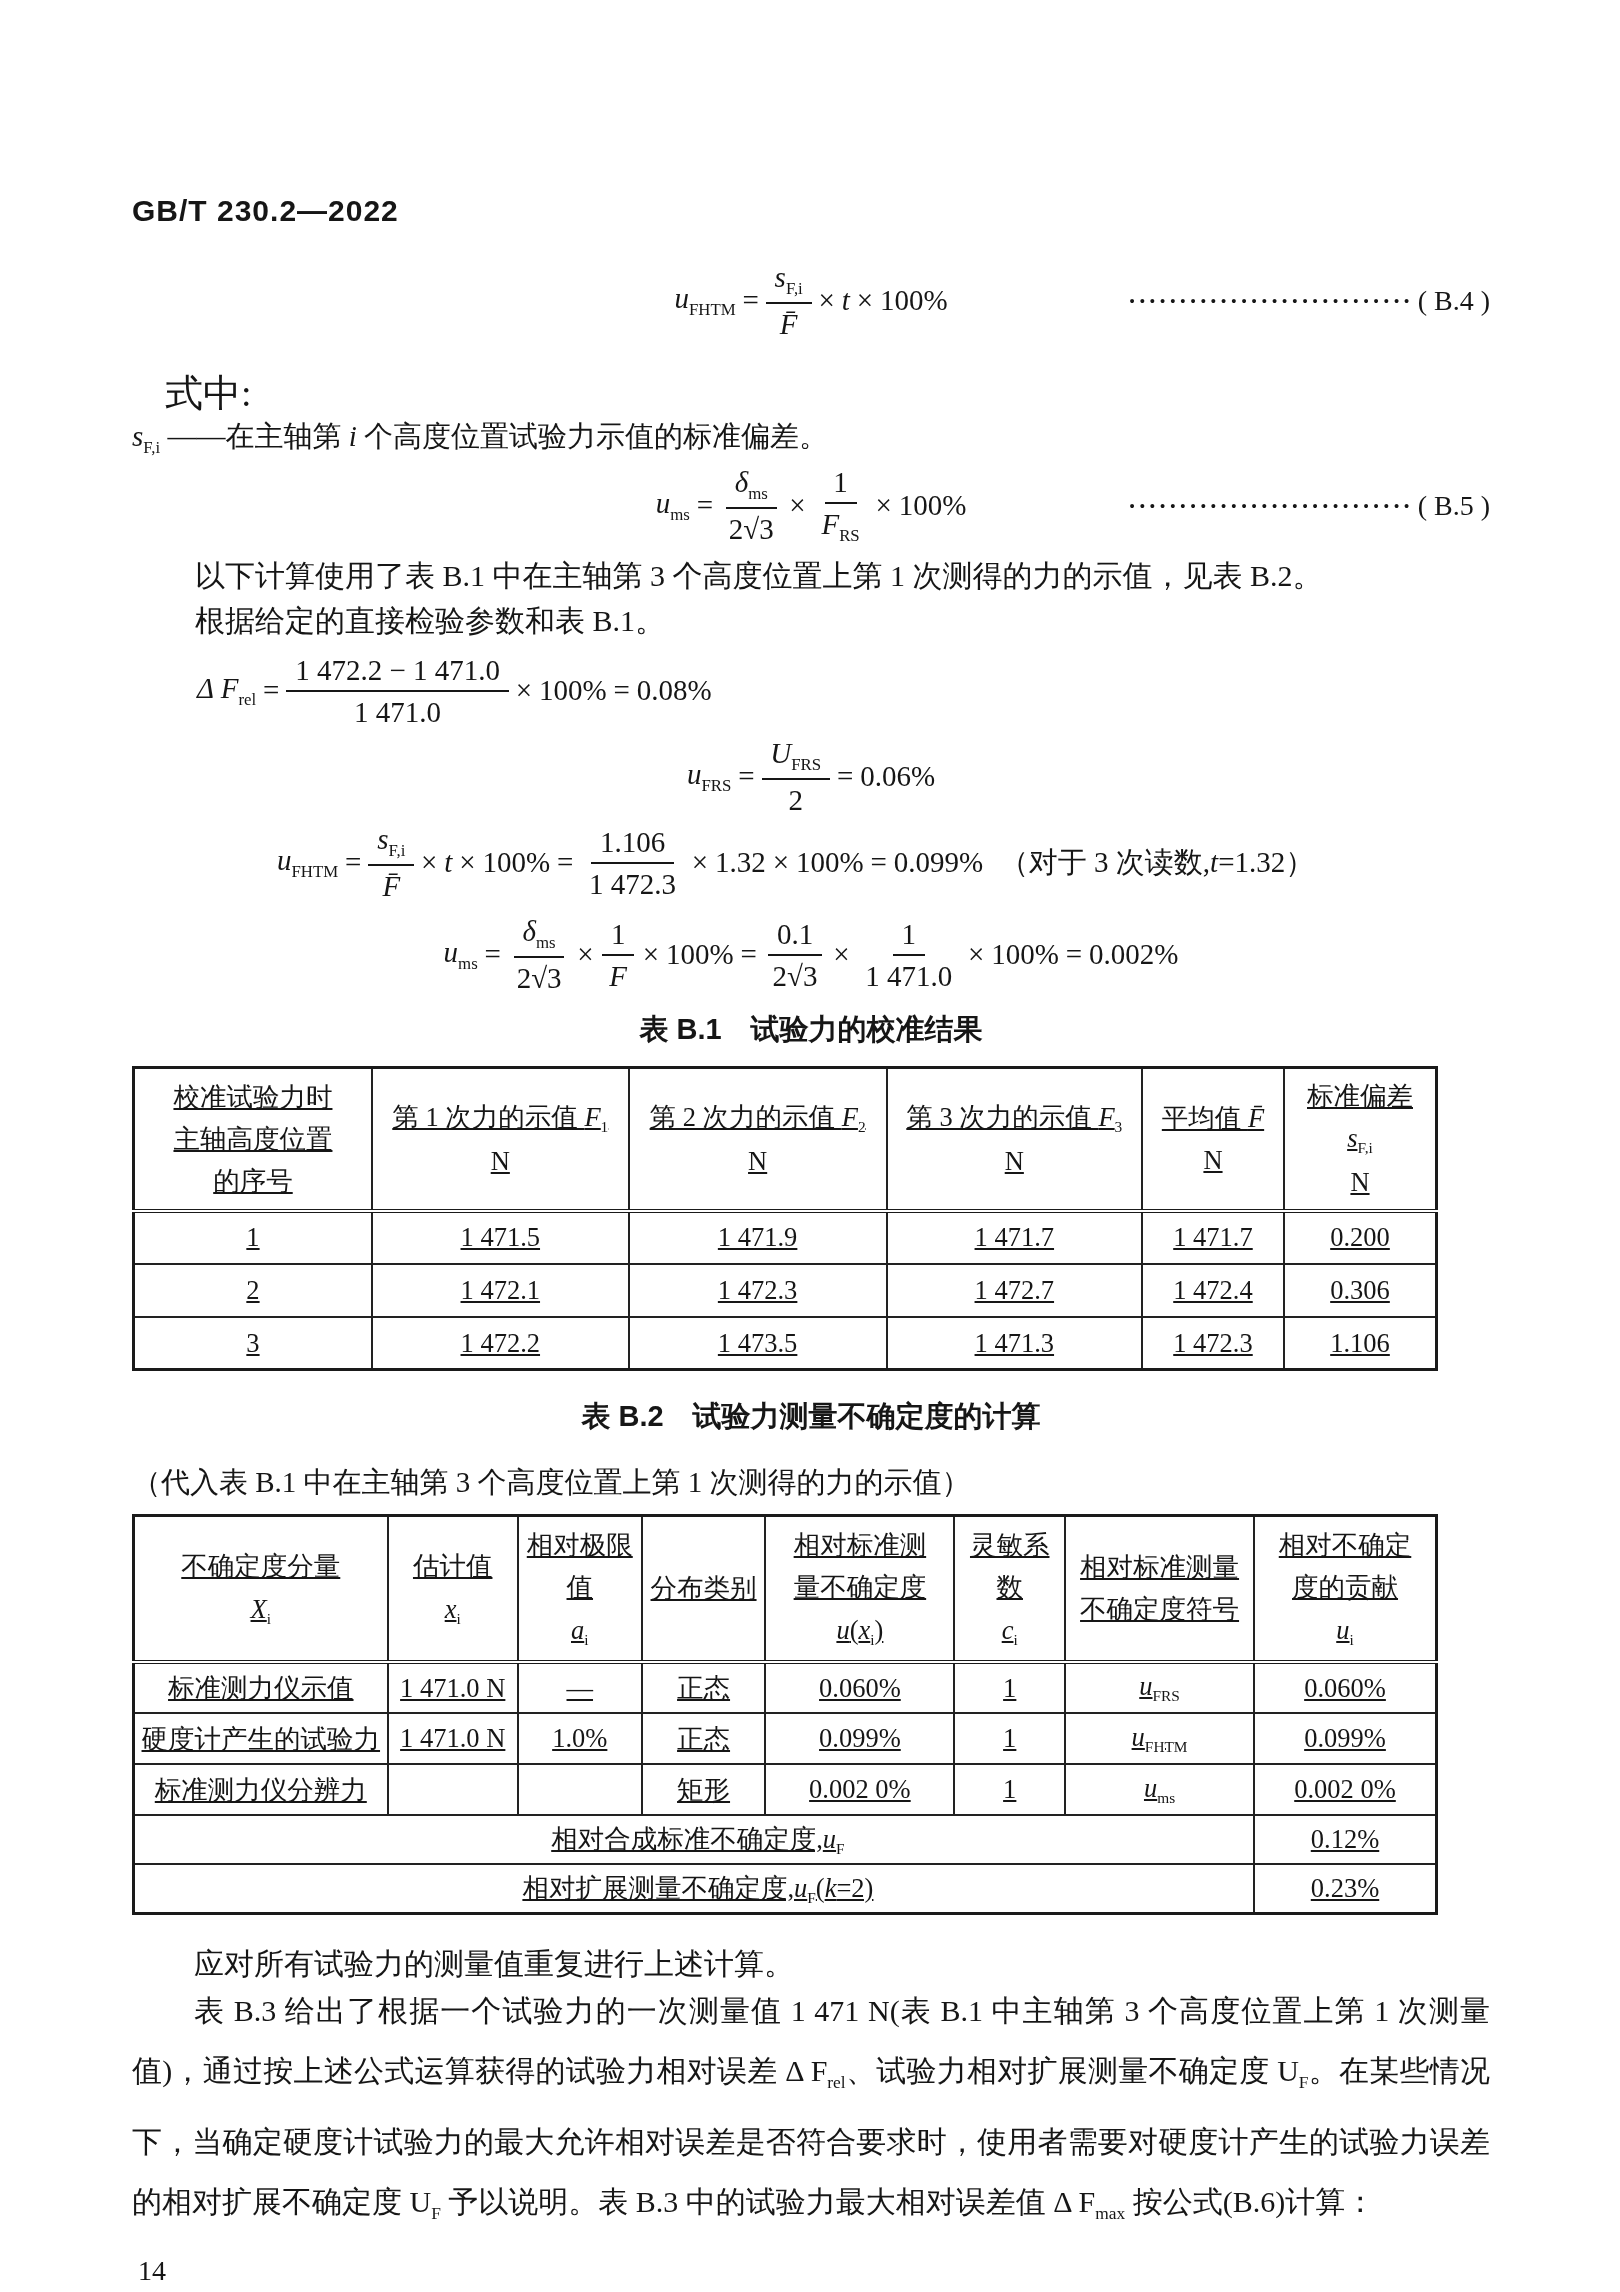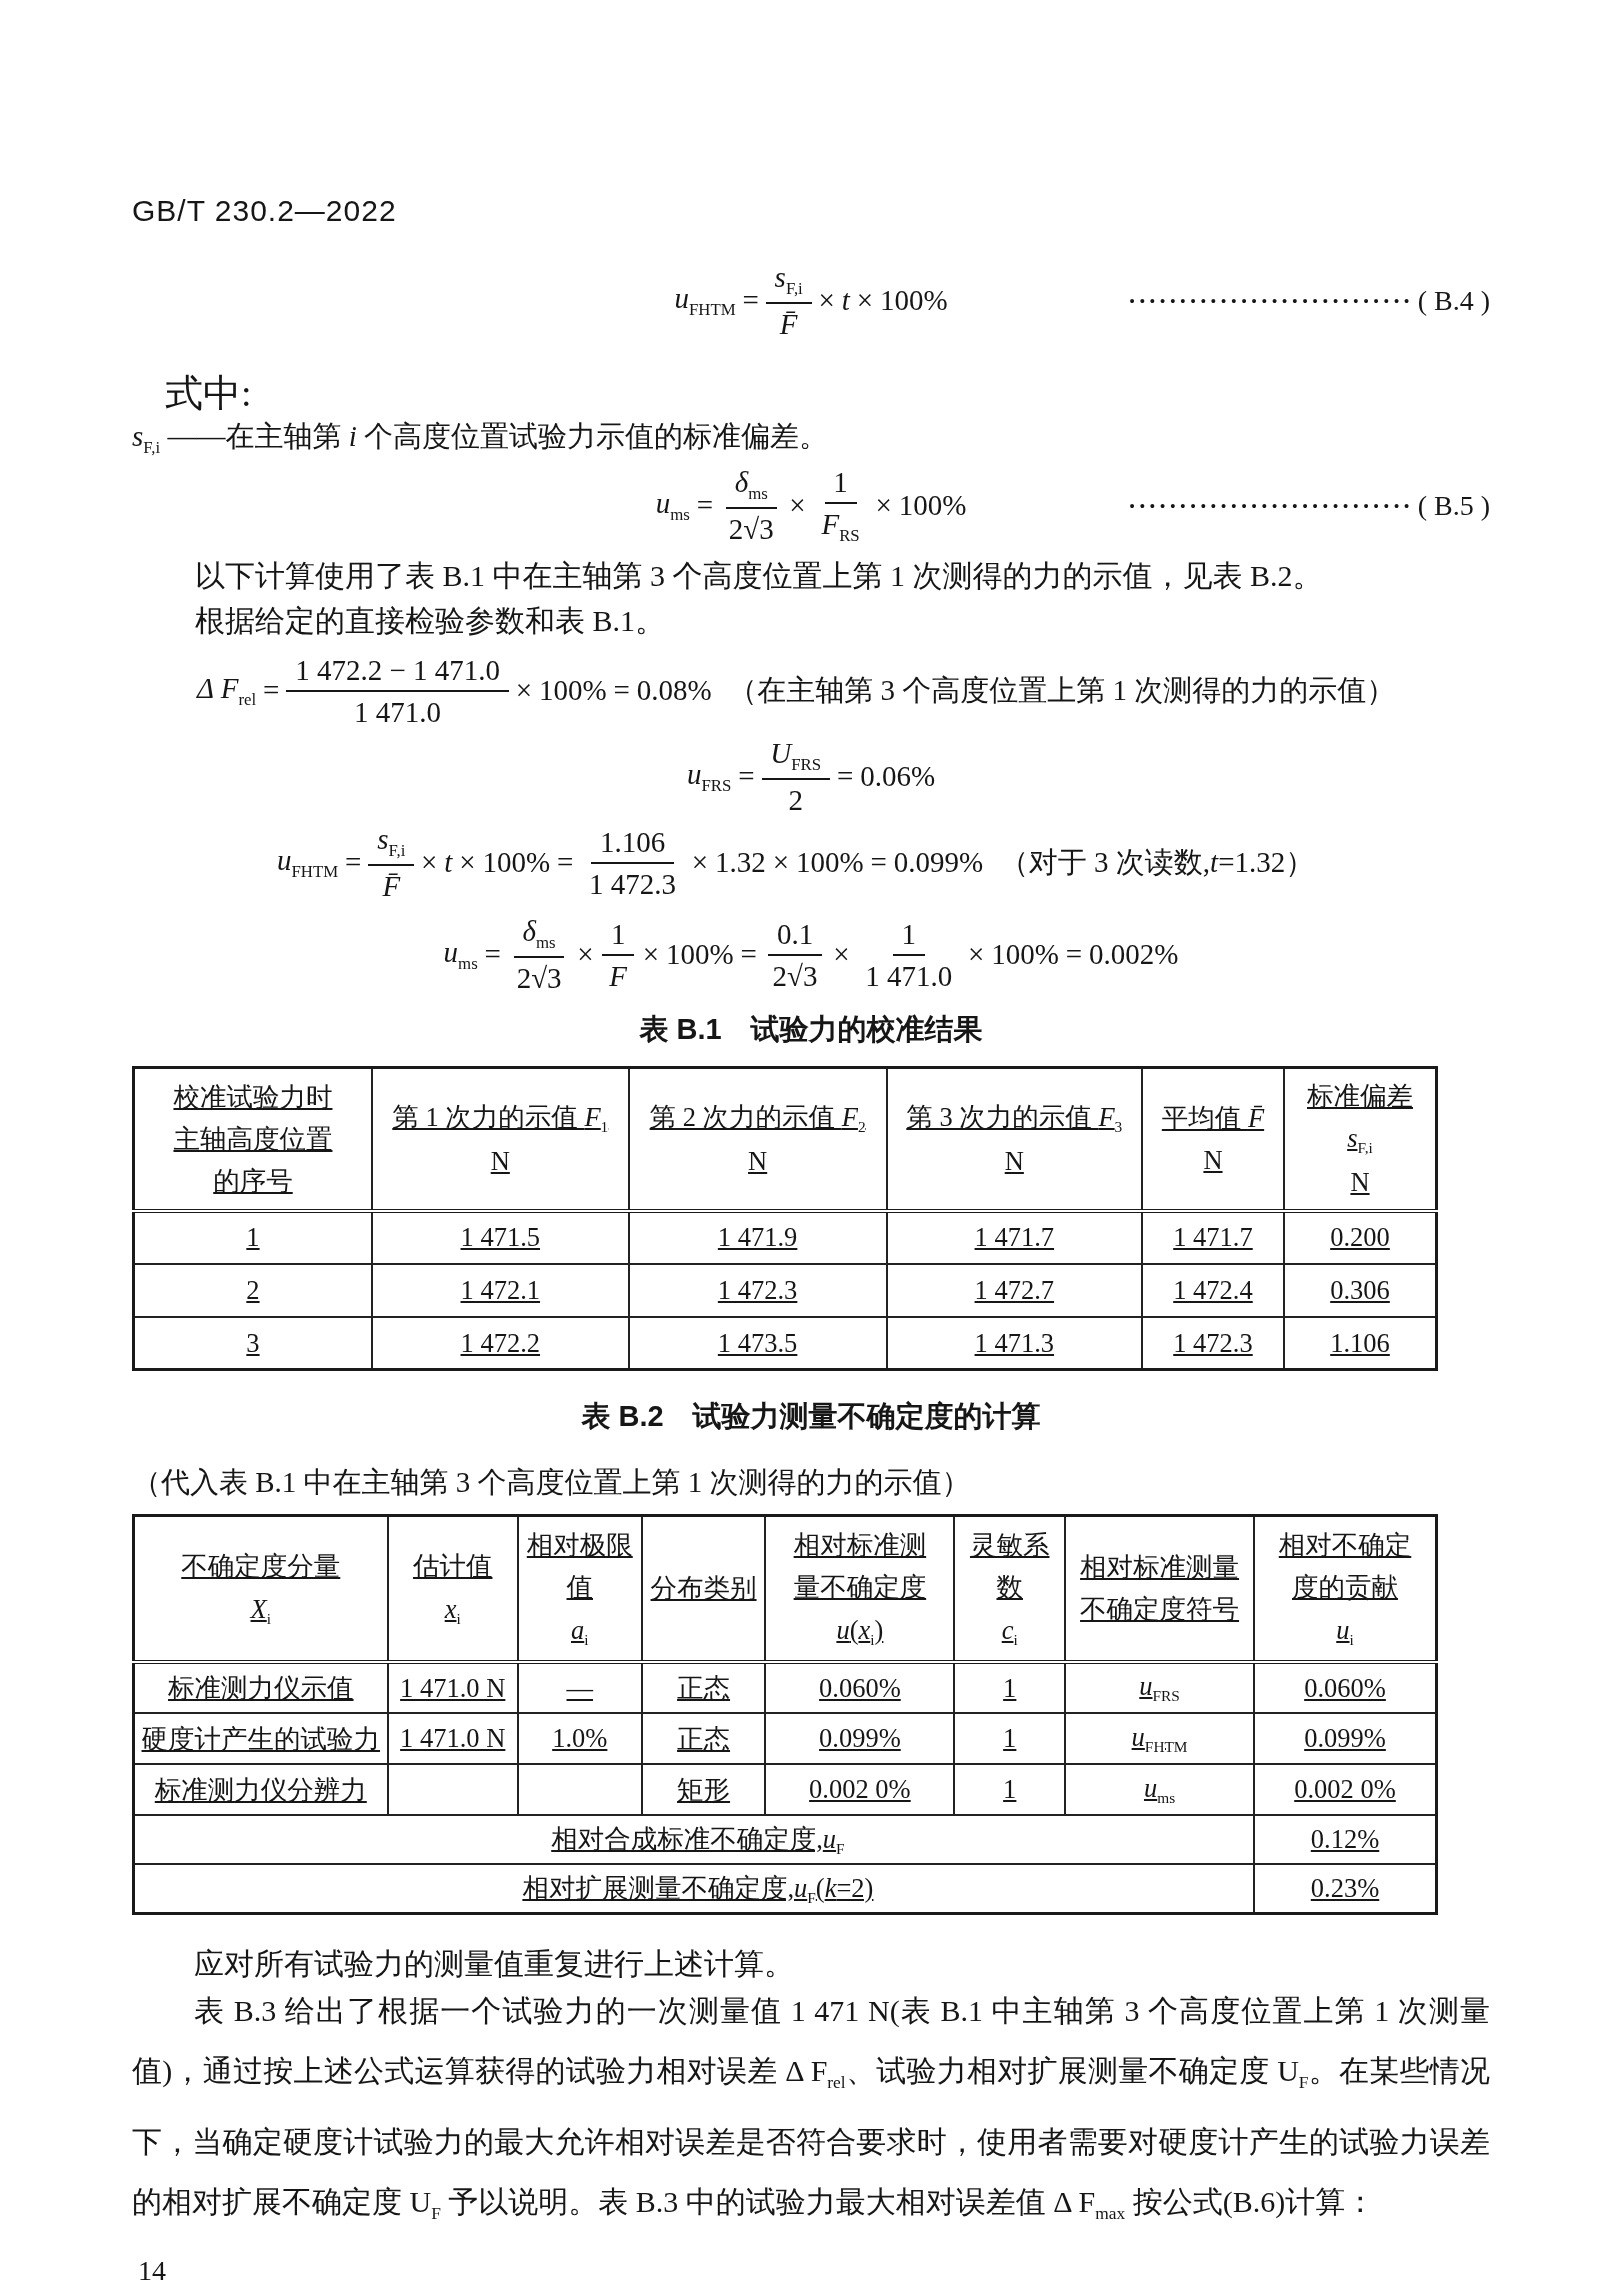--- a/index.html
+++ b/index.html
@@ -6,21 +6,21 @@
   html, body { margin:0; padding:0; }
   body {
     width:1620px; height:2293px; overflow:hidden;
     background:#ffffff; color:#161616;
     font-family:"Liberation Serif","DejaVu Serif",serif;
   }
   .page { padding:194px 130px 0 132px; }
 
   .doc-number {
     font-family:"Liberation Sans","DejaVu Sans",sans-serif;
-    font-weight:400; font-size:30px; letter-spacing:1px; height:39px;
+    font-weight:700; font-size:30px; letter-spacing:1px; height:39px;
   }
 
   
   .eqrow { position:relative; display:flex; justify-content:center; align-items:center; font-size:29px; }
   .math { display:inline-flex; align-items:center; gap:6.9px; white-space:nowrap; }
   .math i, i { font-style:italic; font-family:"Liberation Serif","DejaVu Serif",serif; }
   sub { font-size:0.58em; font-style:normal; }
   .frac { display:inline-flex; flex-direction:column; align-items:center; line-height:1.12; }
   .frac .fnum { padding:0 8.8px 3.9px; border-bottom:2px solid #161616; }
   .frac .fden { padding:3.9px 8.8px 0; }
@@ -140,21 +140,20 @@
       <span><i>Δ F</i><sub>rel</sub></span>
       <span class="op">=</span>
       <span class="frac">
         <span class="fnum">1 472.2 − 1 471.0</span>
         <span class="fden">1 471.0</span>
       </span>
       <span class="op">×</span>
       <span>100%</span>
       <span class="op">=</span>
       <span>0.08%</span>
-      <span class="note">（在主轴第 3 个高度位置上第 1 次测得的力的示值）</span>
     </span>
   </div>
 
   <div class="eqrow eq-ufrs">
     <span class="math">
       <span><i>u</i><sub>FRS</sub></span>
       <span class="op">=</span>
       <span class="frac">
         <span class="fnum"><i>U</i><sub>FRS</sub></span>
         <span class="fden">2</span>

